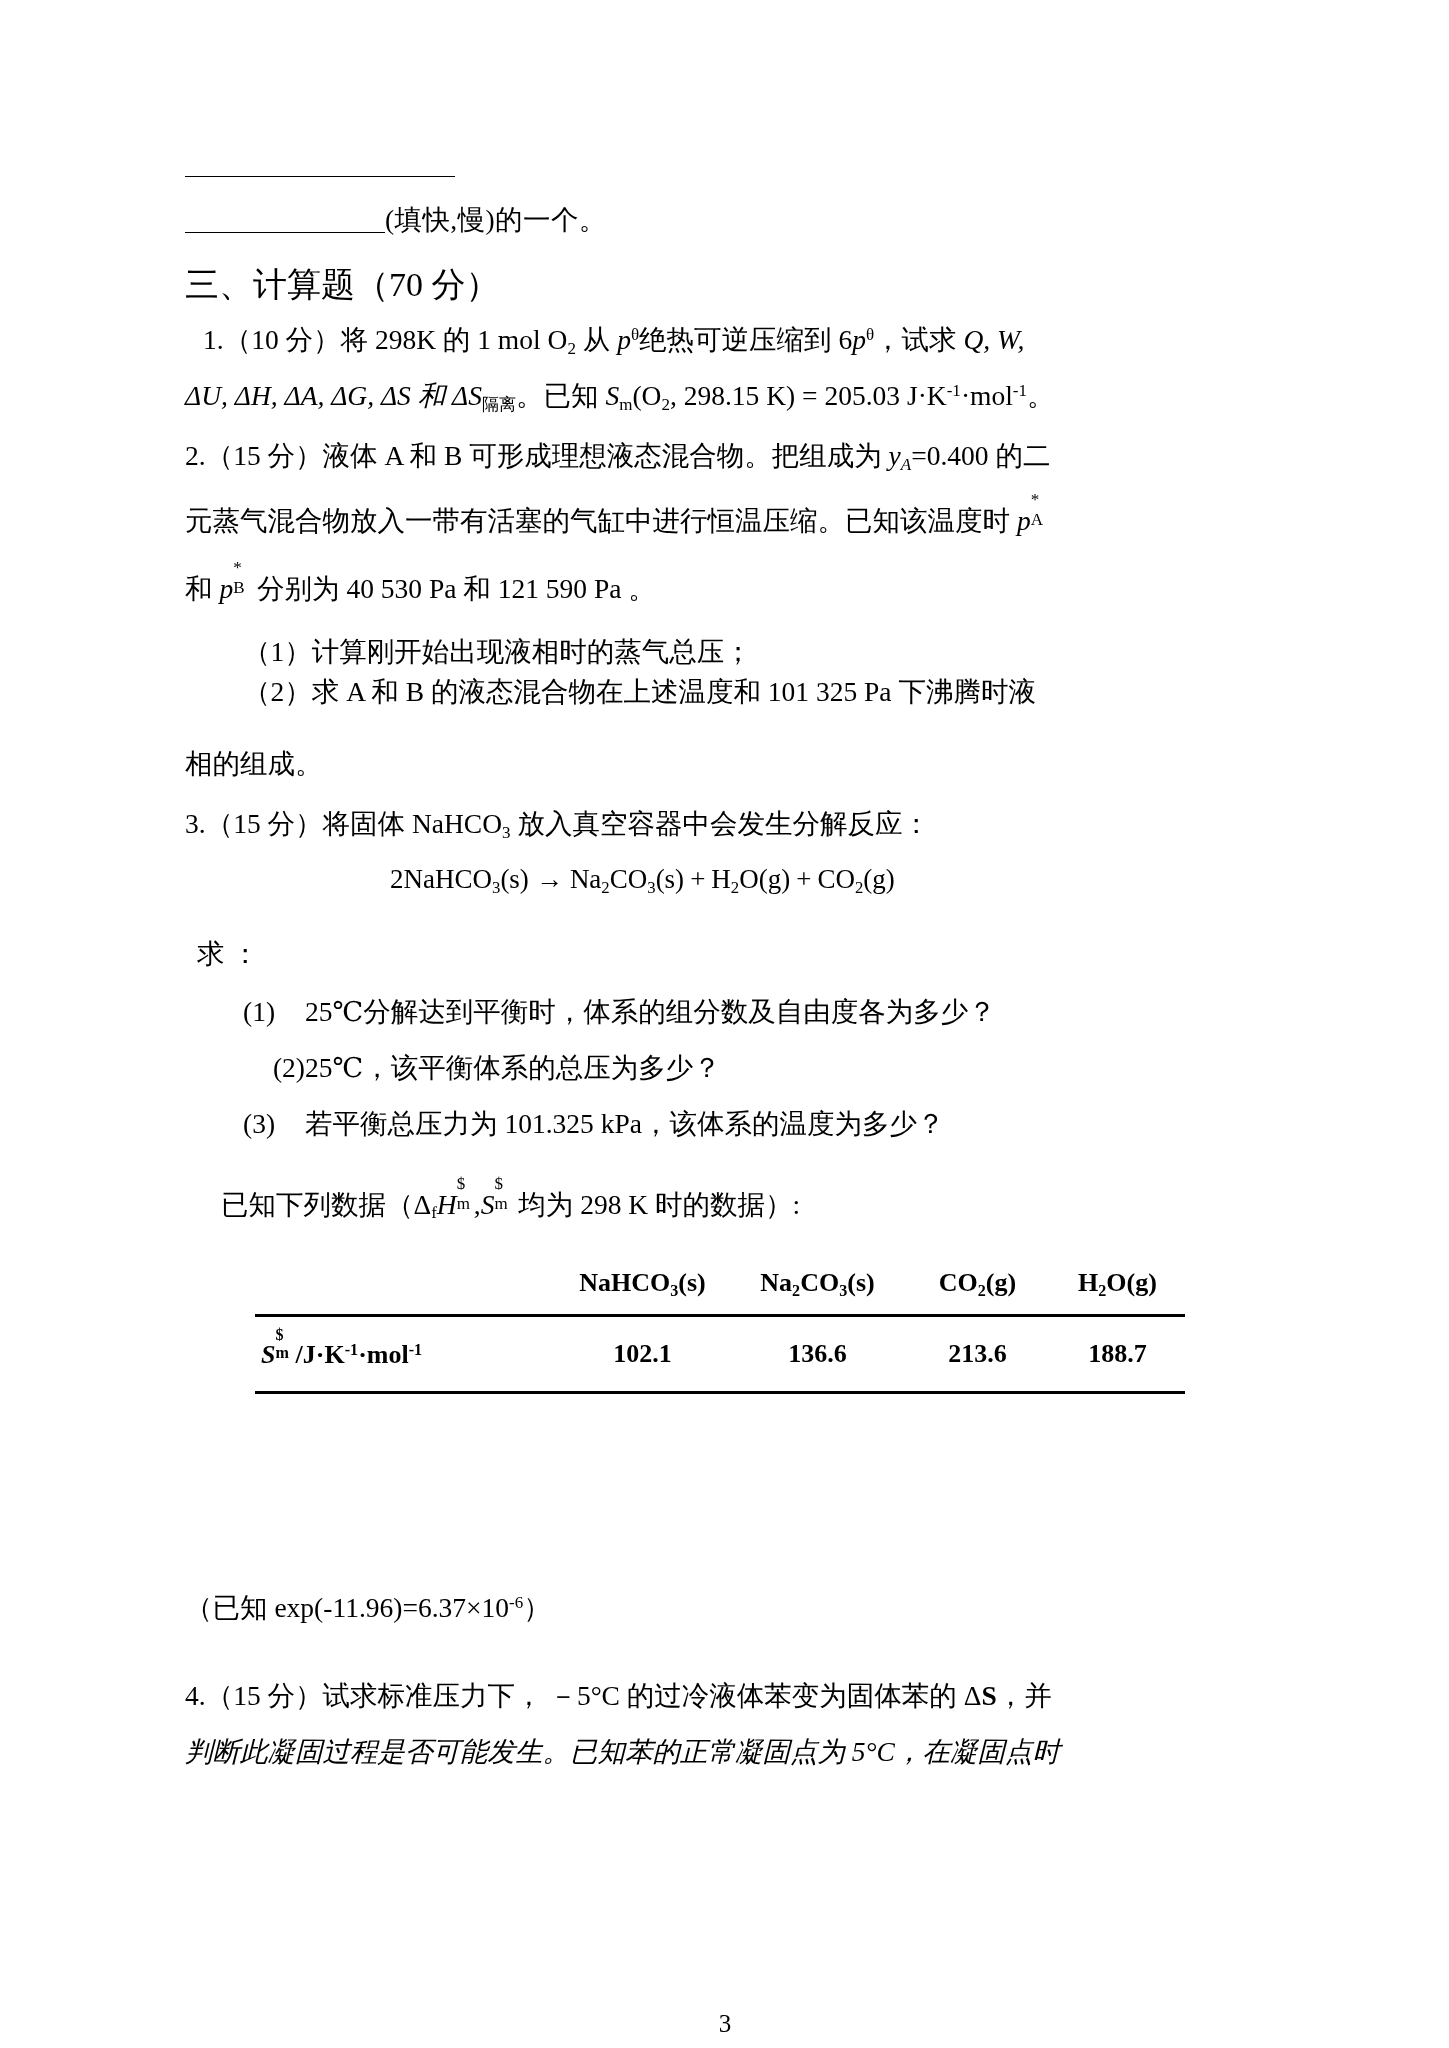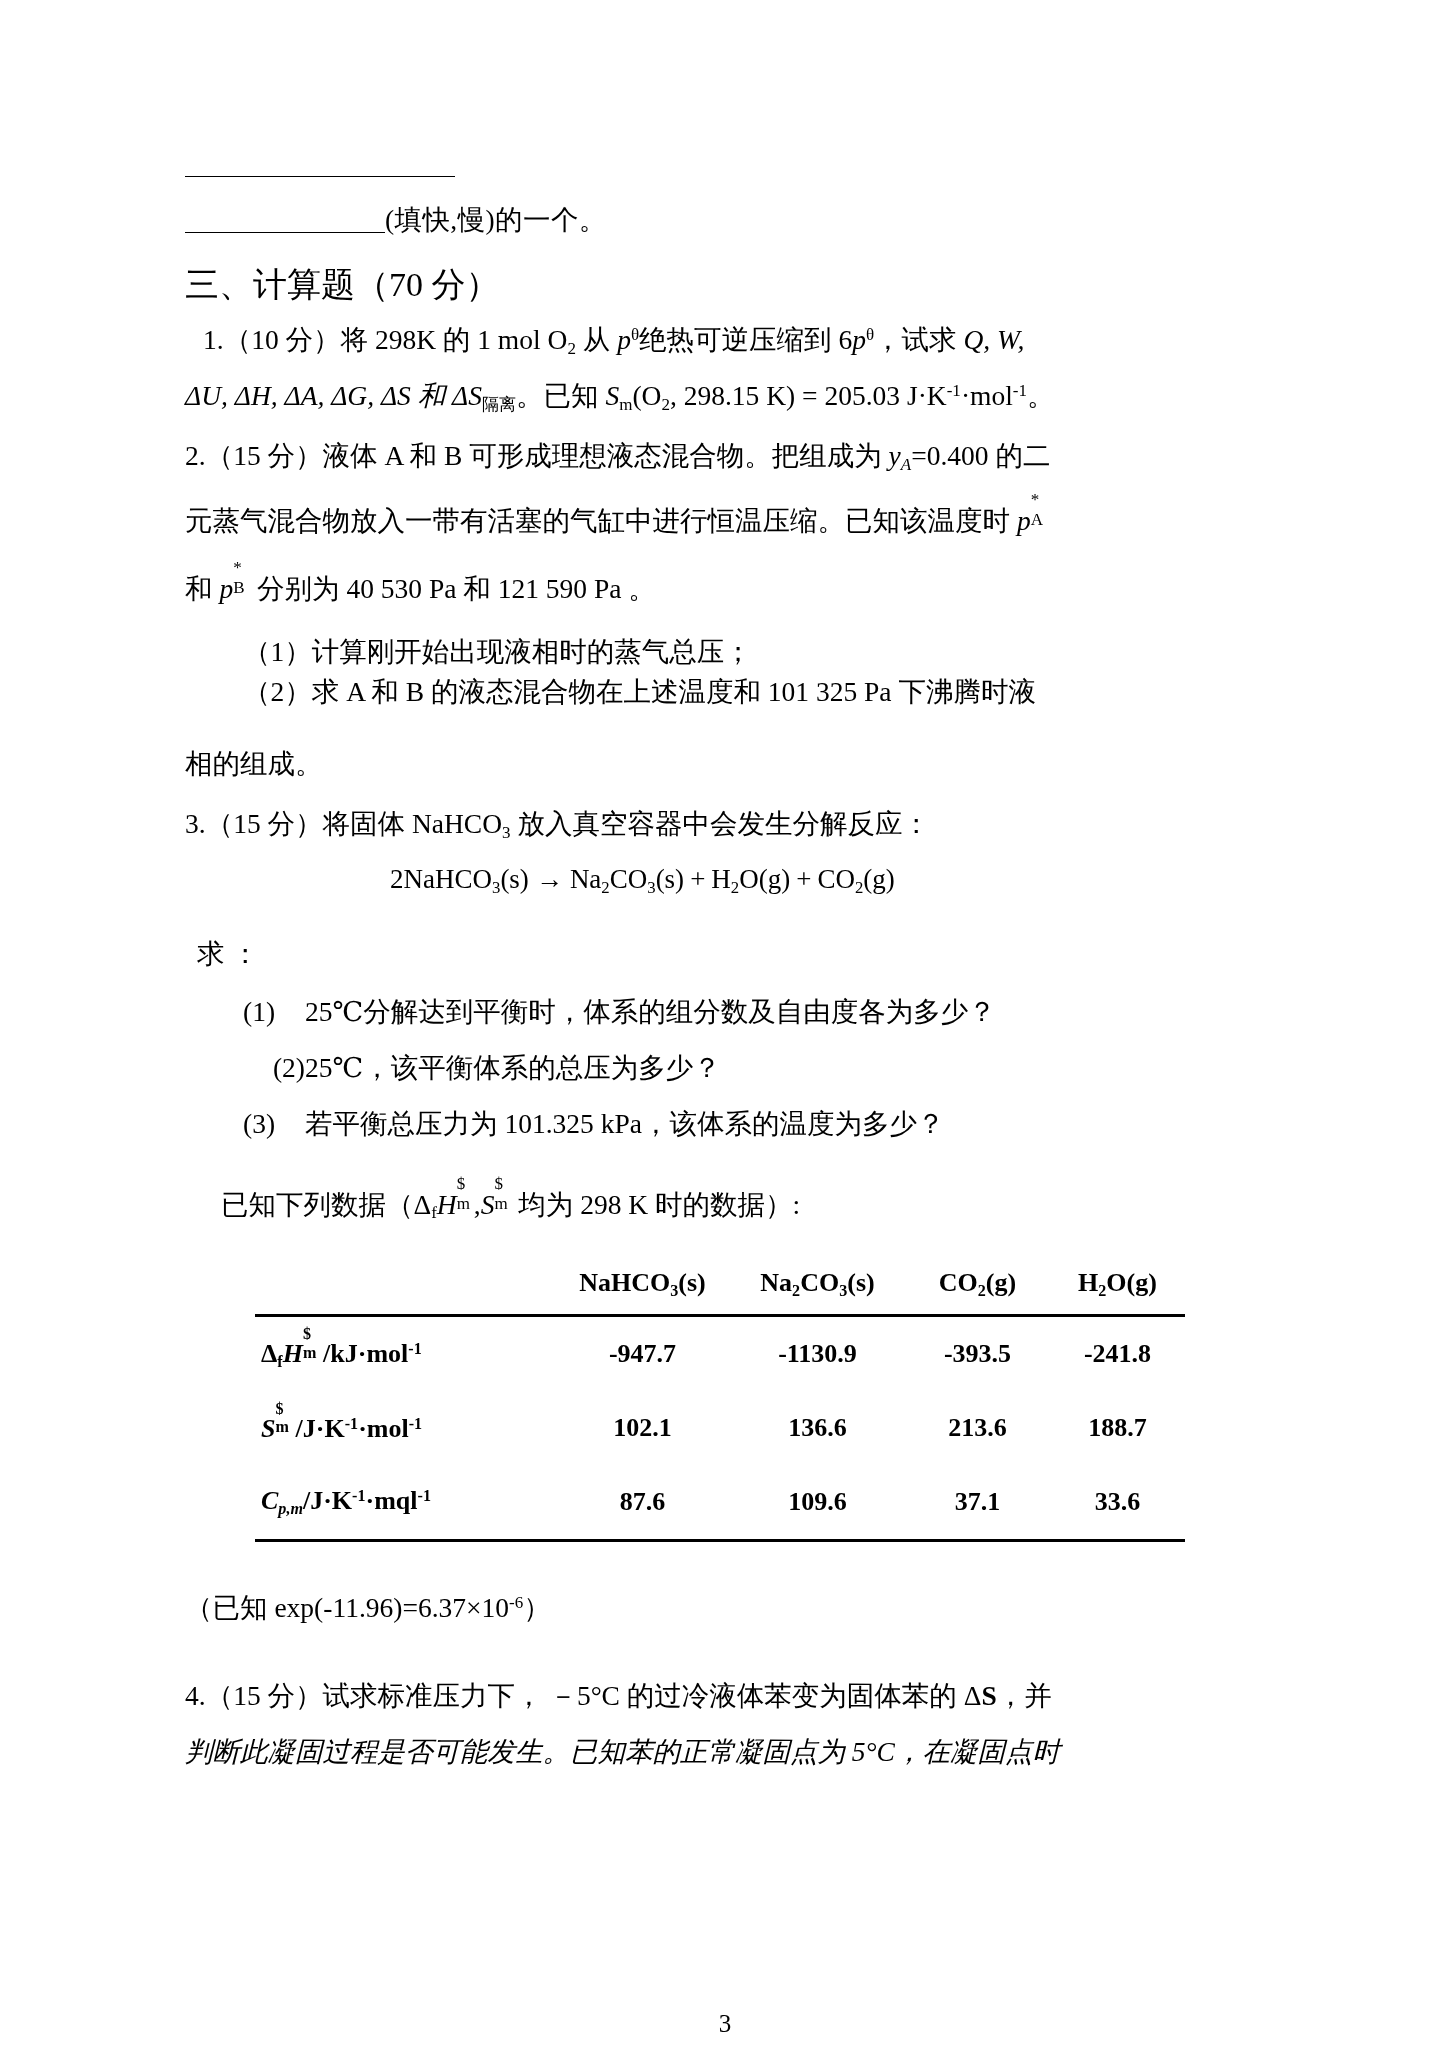--- a/index.html
+++ b/index.html
@@ -171,49 +171,31 @@
           <span>CO</span><sub>2</sub><span>(g)</span>
         </td>
         <td style="width:135px;">
           <span>H</span><sub>2</sub><span>O</span><span>(g)</span>
         </td>
       </tr>
       <tr class="rule-top">
         <td colspan="5"></td>
       </tr>
 
-      <tr class="drow">
-        <td class="lbl">
-          <span>Δ</span><sub>f</sub><span class="ital">H</span><span class="stack"><span class="up">$</span><span class="dn">m</span></span><span style="margin-left:4px;">/kJ·mol</span><sup>-1</sup>
-        </td>
-        <td>-947.7</td>
-        <td>-1130.9</td>
-        <td>-393.5</td>
-        <td>-241.8</td>
-      </tr>
 
       <tr class="drow">
         <td class="lbl">
           <span class="ital">S</span><span class="stack"><span class="up">$</span><span class="dn">m</span></span><span style="margin-left:4px;">/J·K</span><sup>-1</sup><span>·mol</span><sup>-1</sup>
         </td>
         <td>102.1</td>
         <td>136.6</td>
         <td>213.6</td>
         <td>188.7</td>
       </tr>
 
-      <tr class="drow">
-        <td class="lbl">
-          <span class="ital">C</span><sub class="ital">p,m</sub><span>/J·K</span><sup>-1</sup><span>·mql</span><sup>-1</sup>
-        </td>
-        <td>87.6</td>
-        <td>109.6</td>
-        <td>37.1</td>
-        <td>33.6</td>
-      </tr>
 
       <tr class="rule-bot">
         <td colspan="5"></td>
       </tr>
     </tbody>
       </table>
 
     <div class="ln" style="position:absolute; left:0; top:1444px;">
       <span>（已知  exp(-11.96)=6.37×10</span><sup>-6</sup><span>）</span>
     </div>

